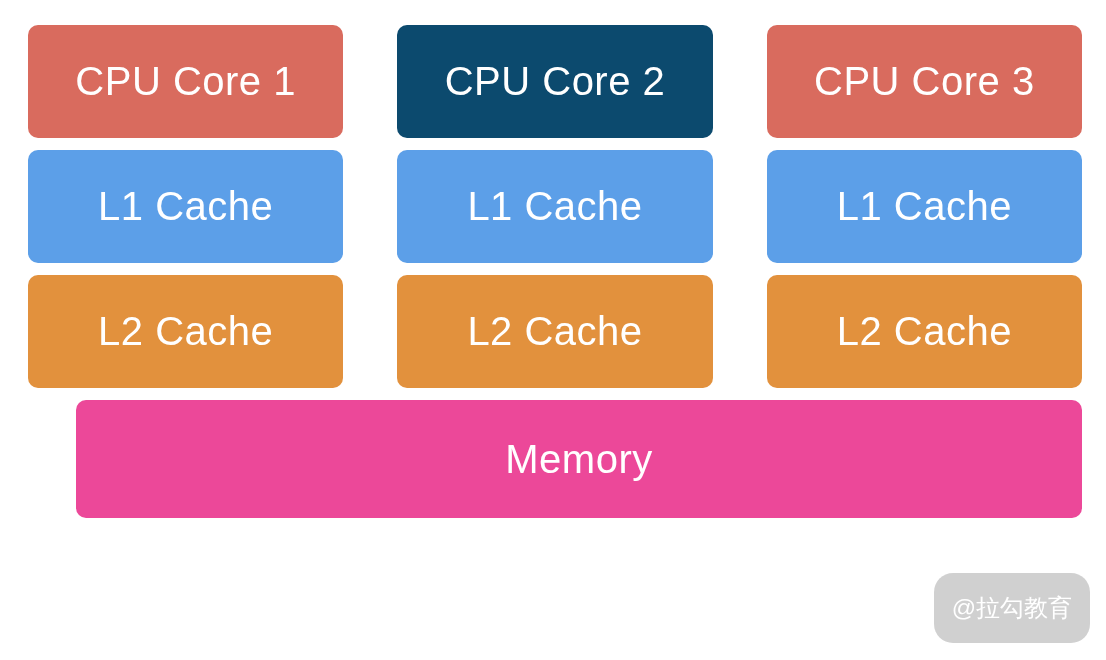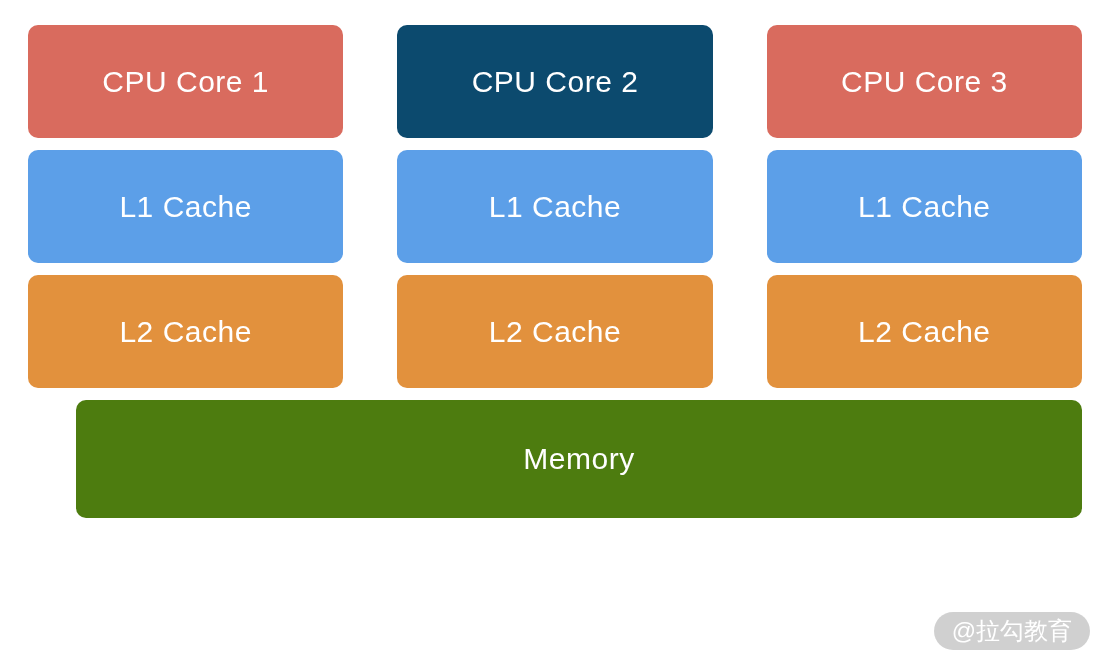--- a/index.html
+++ b/index.html
@@ -26,37 +26,37 @@
     column-gap: 54px;
     row-gap: 12px;
   }
   .box {
     height: 113px;
     border-radius: 10px;
     display: flex;
     align-items: center;
     justify-content: center;
     color: #ffffff;
-    font-size: 30px;
+    font-size: 40px;
     font-weight: 500;
     letter-spacing: 0.5px;
     white-space: nowrap;
   }
   .box.full {
     grid-column: 1 / span 3;
   }
   .box.memory {
     height: 118px;
   }
   .watermark {
     position: absolute;
     right: 16px;
-    bottom: 10px;
+    bottom: 17px;
     height: 38px;
-    padding: 0 18px;
+    padding: 16px 18px;
     border-radius: 19px;
     background: rgba(195, 195, 195, 0.78);
     color: #ffffff;
     font-size: 24px;
     display: flex;
     align-items: center;
     justify-content: center;
   }
 </style>
 </head>
@@ -71,18 +71,18 @@
 
     <div class="box" style="background: rgb(92, 159, 232);">L1 Cache</div>
     <div class="box" style="background: rgb(92, 159, 232);">L1 Cache</div>
     <div class="box" style="background: rgb(92, 159, 232);">L1 Cache</div>
 
     <div class="box" style="background: rgb(226, 145, 61);">L2 Cache</div>
     <div class="box" style="background: rgb(226, 145, 61);">L2 Cache</div>
     <div class="box" style="background: rgb(226, 145, 61);">L2 Cache</div>
 
 
-    <div class="box full memory" style="background: #4d7c0f; margin-left: 48px;">Memory</div>
+    <div class="box full memory" style="background: #ec4899; margin-left: 48px;">Memory</div>
 
   </div>
 
   <div class="watermark">@拉勾教育</div>
 </div>
 
 </body></html>

